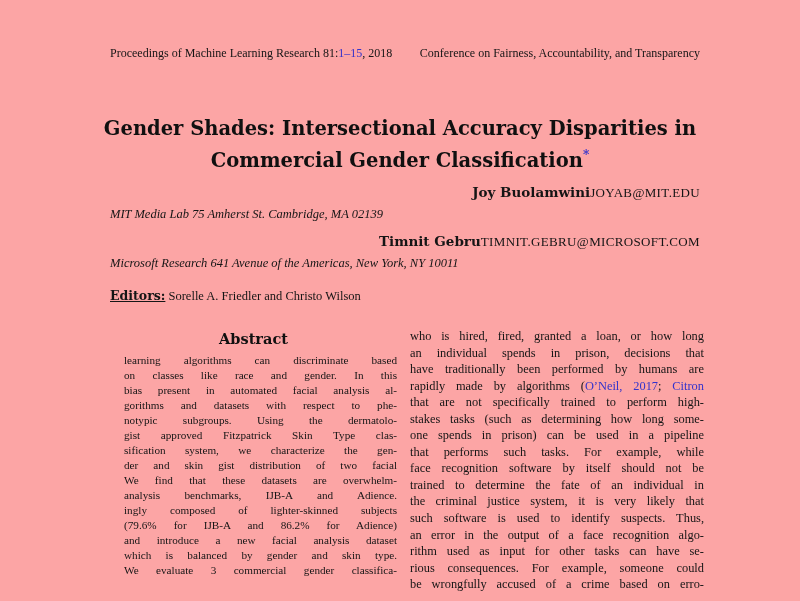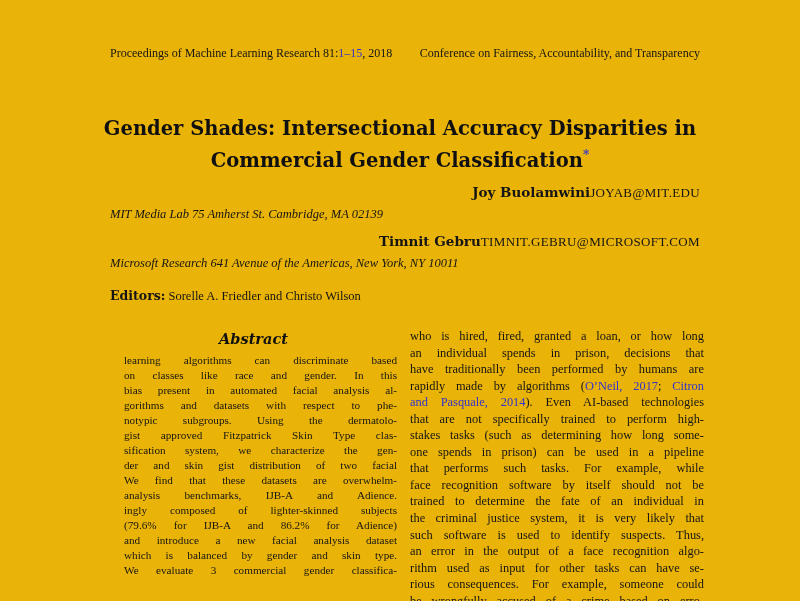--- a/index.html
+++ b/index.html
@@ -1,17 +1,17 @@
 <!DOCTYPE html>
 <html><head>
 <meta charset="utf-8">
 <style>
   html,body{margin:0;padding:0;background:#ffffff;}
   .page{
-    position:relative;width:800px;height:601px;background:#eab308;
+    position:relative;width:800px;height:601px;background:#fca5a5;
     overflow:hidden;color:#151515;
     font-family:"Liberation Serif",serif;
   }
   .tline{text-align:justify;text-align-last:justify;}
   .link{color:#3333cc;cursor:pointer;}
   .star{color:#3333cc;vertical-align:super;font-size:62%;font-weight:bold;}
   .hdr{
     position:absolute;left:110px;right:100px;top:46px;
     display:flex;justify-content:space-between;align-items:baseline;
     font-size:12px;line-height:15px;
@@ -24,26 +24,26 @@
     font-size:19.5px;line-height:26px;color:#101010;
   }
   .title .tline{text-align:center;text-align-last:center;}
   .authors{position:absolute;left:110px;right:100px;top:184px;}
   .author-block+.author-block{margin-top:11px;}
   .author-row{display:flex;justify-content:flex-end;align-items:baseline;}
   .author-name{font-family:"DejaVu Serif",serif;font-weight:bold;font-size:13.5px;line-height:16px;}
   .author-email{font-size:13px;letter-spacing:0.35px;}
   .author-affil{font-style:italic;font-size:12.5px;line-height:15px;margin-top:6px;}
   .editors{position:absolute;left:110px;top:288px;font-size:12.5px;line-height:15px;}
-  .editors .label{font-family:"DejaVu Serif",serif;font-weight:bold;}
+  .editors .label{font-family:"DejaVu Serif",serif;font-weight:bold;text-decoration:underline;}
   .columns{position:absolute;left:110px;top:326px;display:flex;gap:13px;}
   .col-left{width:287px;padding-top:4px;}
   .abstract-heading{
     font-family:"DejaVu Serif",serif;font-weight:bold;font-size:14.5px;
-    text-align:center;margin-bottom:6px;color:#101010;font-style:italic;
+    text-align:center;margin-bottom:6px;color:#101010;
   }
   .abstract-body{padding-left:14px;font-size:11.2px;line-height:15px;}
   .col-right{width:294px;padding-top:2px;font-size:12.4px;line-height:16.55px;}
 </style>
 </head>
 <body>
 
 <div class="page">
 
   <div class="hdr">
@@ -98,21 +98,20 @@
           <div class="tline"><span>and introduce a new facial analysis dataset</span></div>
           <div class="tline"><span>which is balanced by gender and skin type.</span></div>
           <div class="tline"><span>We evaluate 3 commercial gender classifica-</span></div>
         </div>
     </div>
     <div class="col-right">
         <div class="tline"><span>who is hired, fired, granted a loan, or how long</span></div>
         <div class="tline"><span>an individual spends in prison, decisions that</span></div>
         <div class="tline"><span>have traditionally been performed by humans are</span></div>
         <div class="tline"><span>rapidly made by algorithms (</span><span class="link">O’Neil, 2017</span><span>; </span><span class="link">Citron</span></div>
-        <div class="tline"><span class="link">and Pasquale, 2014</span><span>).  Even AI-based technologies</span></div>
         <div class="tline"><span>that are not specifically trained to perform high-</span></div>
         <div class="tline"><span>stakes tasks (such as determining how long some-</span></div>
         <div class="tline"><span>one spends in prison) can be used in a pipeline</span></div>
         <div class="tline"><span>that performs such tasks.  For example, while</span></div>
         <div class="tline"><span>face recognition software by itself should not be</span></div>
         <div class="tline"><span>trained to determine the fate of an individual in</span></div>
         <div class="tline"><span>the criminal justice system, it is very likely that</span></div>
         <div class="tline"><span>such software is used to identify suspects.  Thus,</span></div>
         <div class="tline"><span>an error in the output of a face recognition algo-</span></div>
         <div class="tline"><span>rithm used as input for other tasks can have se-</span></div>

